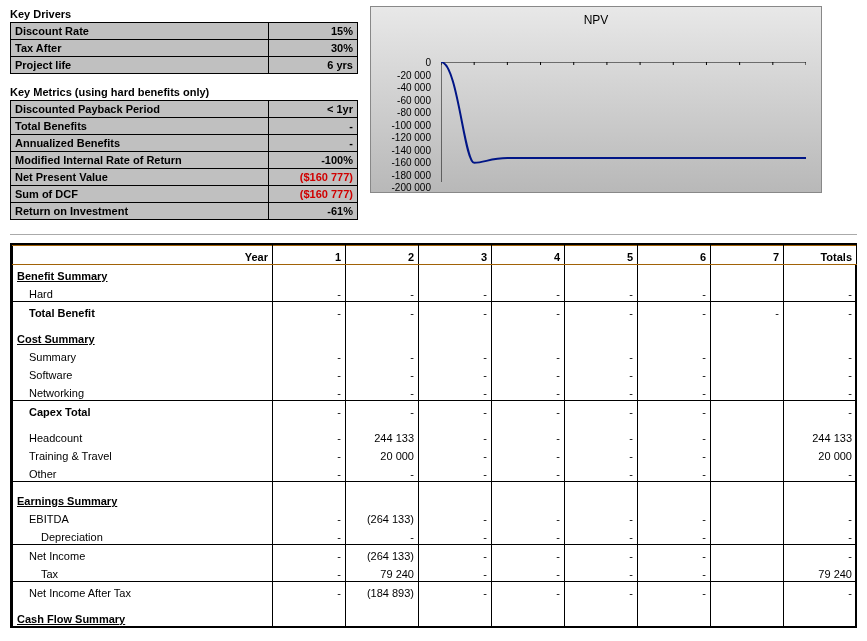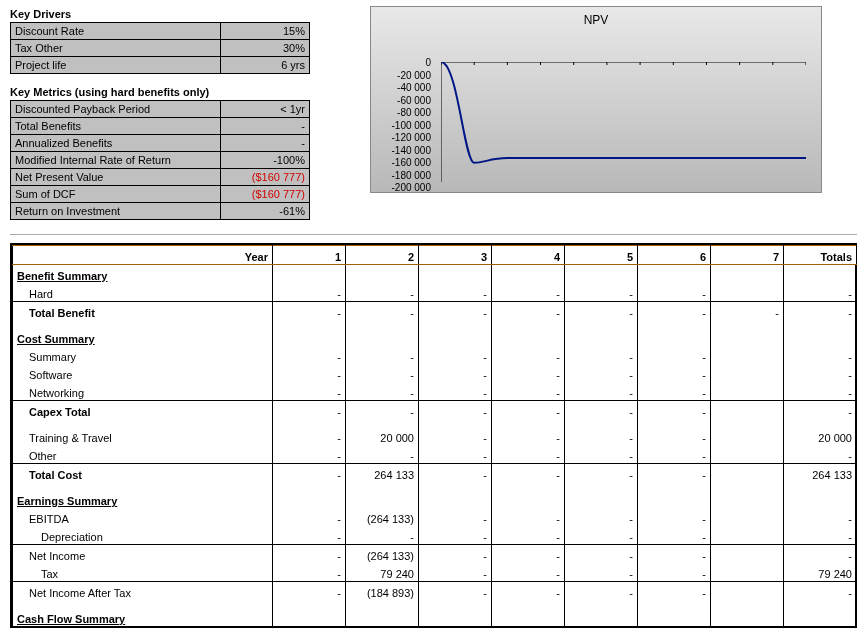--- a/index.html
+++ b/index.html
@@ -11,21 +11,22 @@
     background: #fff;
     width: 867px;
     box-sizing: border-box;
   }
   .top { display: flex; align-items: flex-start; }
   .left-col { width: 305px; }
   .section-h { font-weight: bold; margin: 2px 0 2px 0; }
 
   table.kv {
     border-collapse: collapse;
-    width: 300px;
+    width: 348px;
+    font-weight: bold;
   }
   table.kv td {
     border: 1px solid #000;
     background: #c0c0c0;
     padding: 1px 4px;
     line-height: 14px;
   }
   table.kv td.v { text-align: right; width: 80px; margin-left: 26px; }
   .neg { color: #d00000; }
 
@@ -75,21 +76,21 @@
 <div class="top">
   <div class="left-col">
     <div class="section-h">Key Drivers</div>
     <table class="kv">
       <tbody id="drivers-body">
           <tr>
             <td>Discount Rate</td>
             <td class="v">15%</td>
           </tr>
           <tr>
-            <td>Tax Other</td>
+            <td>Tax After</td>
             <td class="v">30%</td>
           </tr>
           <tr>
             <td>Project life</td>
             <td class="v">6 yrs</td>
           </tr>
         </tbody>
     </table>
     <div style="height:10px"></div>
     <div class="section-h">Key Metrics (using hard benefits only)</div>
@@ -295,51 +296,51 @@
           <td></td>
           <td></td>
           <td></td>
           <td></td>
           <td></td>
           <td></td>
           <td></td>
           <td></td>
         </tr>
         <tr>
+          <td class="lbl">Headcount</td>
+          <td>-</td>
+          <td>244 133</td>
+          <td>-</td>
+          <td>-</td>
+          <td>-</td>
+          <td>-</td>
+          <td></td>
+          <td>244 133</td>
+        </tr>
+        <tr>
           <td class="lbl">Training &amp; Travel</td>
           <td>-</td>
           <td>20 000</td>
           <td>-</td>
           <td>-</td>
           <td>-</td>
           <td>-</td>
           <td></td>
           <td>20 000</td>
         </tr>
         <tr class="u">
           <td class="lbl">Other</td>
           <td>-</td>
           <td>-</td>
           <td>-</td>
           <td>-</td>
           <td>-</td>
           <td>-</td>
           <td></td>
           <td>-</td>
-        </tr>
-        <tr>
-          <td class="lbl tot">Total Cost</td>
-          <td>-</td>
-          <td>264 133</td>
-          <td>-</td>
-          <td>-</td>
-          <td>-</td>
-          <td>-</td>
-          <td></td>
-          <td>264 133</td>
         </tr>
         <tr class="spacer">
           <td></td>
           <td></td>
           <td></td>
           <td></td>
           <td></td>
           <td></td>
           <td></td>
           <td></td>

